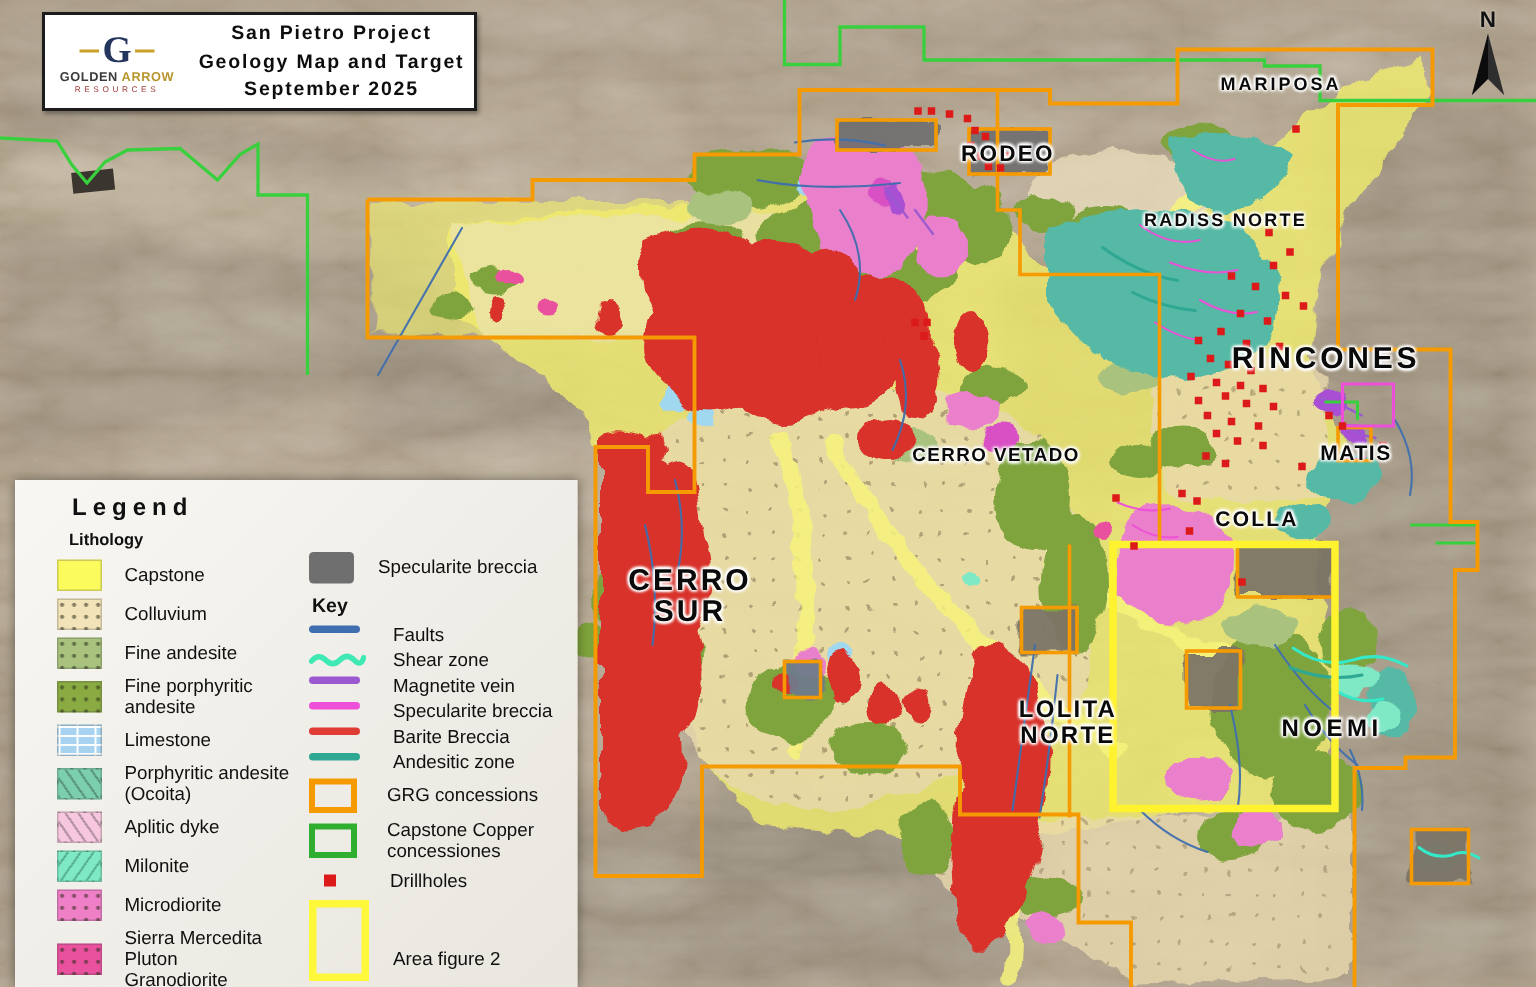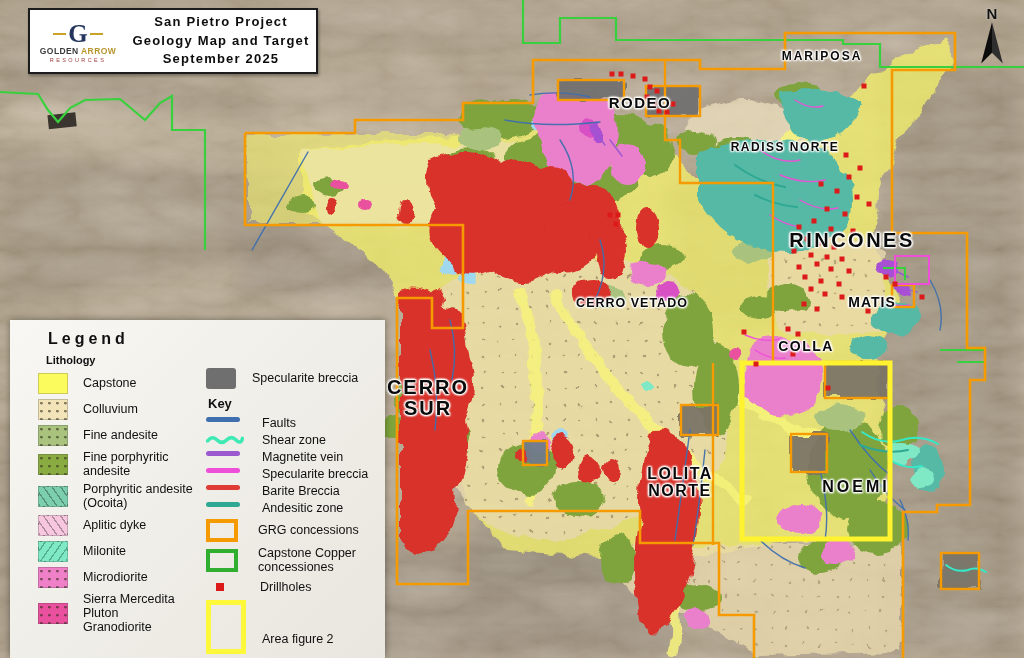--- a/index.html
+++ b/index.html
@@ -42,21 +42,21 @@
   .kline-item .lbl,.body-item .lbl,.kbox-item .lbl,.drill-item .lbl,.area-item .lbl{font-size:12.5px;line-height:1.1;white-space:pre-line;}
   .kbox-item{display:flex;align-items:center;margin-bottom:5px;}
   .kbox-item .kbox{width:24px;height:15px;flex:0 0 24px;margin-right:20px;background:transparent;}
   .drill-item{display:flex;align-items:center;margin:6px 0 6px 0;}
   .drill-item .dsw{width:8px;height:8px;flex:0 0 8px;margin:0 36px 0 10px;}
   .area-item{display:flex;align-items:flex-end;}
   .area-item .asw{width:30px;height:44px;flex:0 0 30px;margin-right:16px;background:transparent;}
   .area-item .lbl{margin-bottom:8px;}
 
   
-  #labels{position:absolute;inset:0;z-index:20;pointer-events:none;}
+  #labels{position:absolute;inset:0;z-index:20;pointer-events:none;margin-left:32px;}
   .map-label{position:absolute;transform:translate(-50%,-50%);font-weight:bold;color:#0a0a0a;
              text-align:center;white-space:pre-line;line-height:1.05;
              text-shadow:0 0 2px #fff,0 0 3px #fff,1px 1px 2px #fff,-1px -1px 2px #fff,1px -1px 2px #fff,-1px 1px 2px #fff;}
 
   
   .north{position:absolute;left:974px;top:6px;width:36px;height:64px;z-index:25;text-align:center;}
   .north .nlbl{font-size:15px;font-weight:bold;color:#111;line-height:1;
                text-shadow:0 0 2px rgba(255,255,255,.6);}
 </style>
 </head>
@@ -437,20 +437,24 @@
         <div class="lith-item">
           <span class="swatch" style="background-color: rgb(169, 195, 127); background-image: radial-gradient(circle at 30% 40%, rgba(40, 40, 20, 0.55) 1.1px, transparent 1.6px); background-size: 8px 8px;"></span>
           <span class="lbl">Fine andesite</span>
         </div>
         <div class="lith-item">
           <span class="swatch" style="background-color: rgb(138, 171, 66); background-image: radial-gradient(circle at 30% 40%, rgba(40, 40, 20, 0.55) 1.1px, transparent 1.6px); background-size: 8px 8px;"></span>
           <span class="lbl">Fine porphyritic
 andesite</span>
         </div>
         <div class="lith-item">
+          <span class="swatch" style="background-color: rgb(168, 211, 240); background-image: linear-gradient(rgba(255, 255, 255, 0.95) 1.4px, transparent 1.4px), linear-gradient(90deg, rgba(255, 255, 255, 0.95) 1.4px, transparent 1.4px); background-size: 12px 6px, 12px 6px;"></span>
+          <span class="lbl">Limestone</span>
+        </div>
+        <div class="lith-item">
           <span class="swatch" style="background-color: rgb(124, 207, 174); background-image: repeating-linear-gradient(55deg, rgba(0, 0, 0, 0.3) 0px, rgba(0, 0, 0, 0.3) 1.3px, transparent 1.3px, transparent 7px);"></span>
           <span class="lbl">Porphyritic andesite
 (Ocoita)</span>
         </div>
         <div class="lith-item">
           <span class="swatch" style="background-color: rgb(246, 199, 222); background-image: repeating-linear-gradient(55deg, rgba(0, 0, 0, 0.3) 0px, rgba(0, 0, 0, 0.3) 1.3px, transparent 1.3px, transparent 7px);"></span>
           <span class="lbl">Aplitic dyke</span>
         </div>
         <div class="lith-item">
           <span class="swatch" style="background-color: rgb(127, 233, 198); background-image: repeating-linear-gradient(-55deg, rgba(0, 60, 40, 0.35) 0px, rgba(0, 60, 40, 0.35) 1.3px, transparent 1.3px, transparent 7px);"></span>

